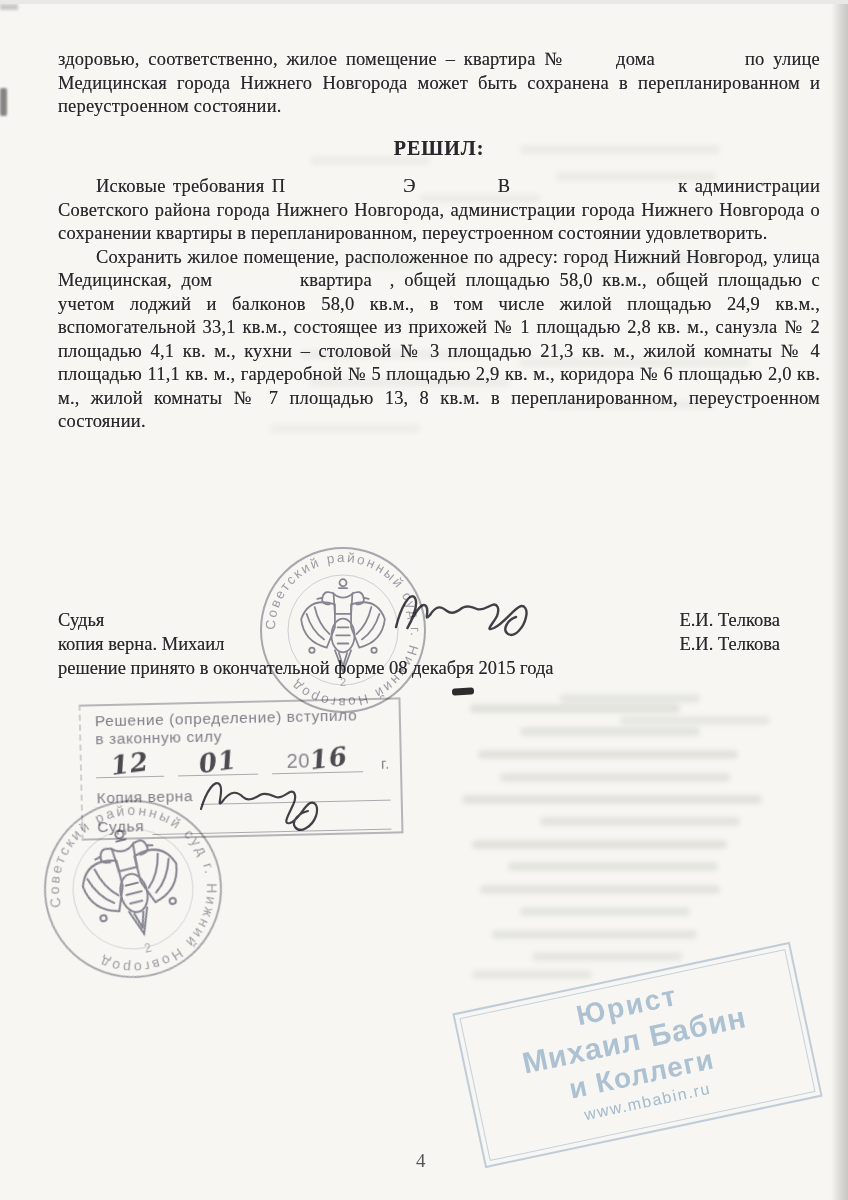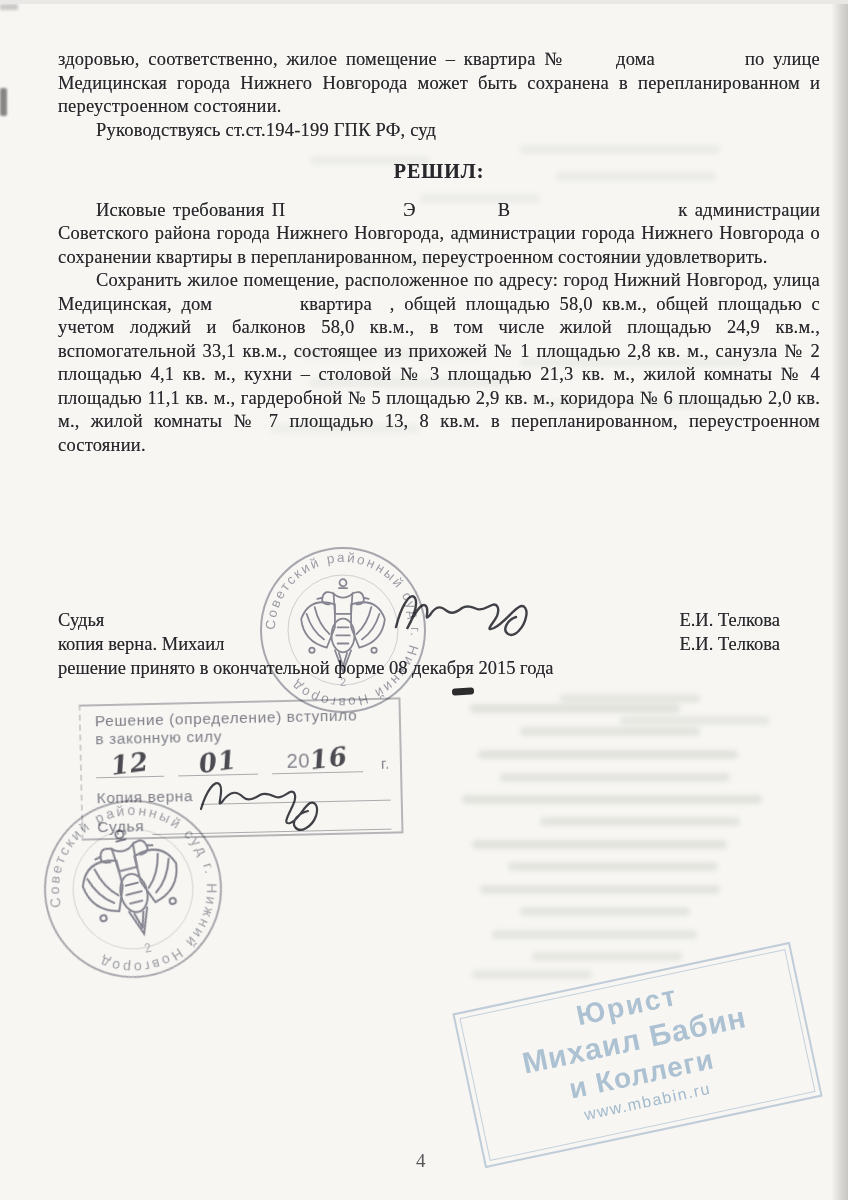--- a/index.html
+++ b/index.html
@@ -97,21 +97,20 @@
       <i class="bleed-row" style="left: 520px; top: 354px; width: 230px; opacity: 0.08;"></i>
       <i class="bleed-row" style="left: 310px; top: 374px; width: 200px; opacity: 0.08;"></i>
       <i class="bleed-row" style="left: 545px; top: 396px; width: 170px; opacity: 0.08;"></i>
       <i class="bleed-row" style="left: 270px; top: 420px; width: 150px; opacity: 0.07;"></i>
       <i class="bleed-row" style="left: 600px; top: 250px; width: 140px; opacity: 0.07;"></i>
       <i class="bleed-row" style="left: 350px; top: 255px; width: 120px; opacity: 0.07;"></i>
     </div>
 
   <div class="doc">
     <p class="noindent"><span>здоровью, соответственно, жилое помещение – квартира №</span><span class="gap" style="width:50px"></span><span>дома</span><span class="gap" style="width:90px"></span><span>по улице Медицинская города Нижнего Новгорода может быть сохранена в перепланированном и переустроенном состоянии.</span></p>
-    <p class="indent">Руководствуясь ст.ст.194-199 ГПК РФ,  суд</p>
     <h2 class="decided">РЕШИЛ:</h2>
     <p class="indent"><span>Исковые требования П</span><span class="gap" style="width:118px"></span><span>Э</span><span class="gap" style="width:82px"></span><span>В</span><span class="gap" style="width:168px"></span><span>к администрации Советского района города Нижнего Новгорода, администрации города Нижнего Новгорода  о сохранении квартиры в  перепланированном, переустроенном состоянии удовлетворить.</span></p>
     <p class="indent"><span>Сохранить жилое помещение, расположенное по адресу: город Нижний Новгород, улица Медицинская, дом</span><span class="gap" style="width:88px"></span><span>квартира</span><span class="gap" style="width:18px"></span><span>, общей площадью 58,0 кв.м., общей площадью  с учетом лоджий и балконов 58,0 кв.м., в том числе жилой площадью  24,9 кв.м., вспомогательной  33,1  кв.м., состоящее из прихожей № 1 площадью 2,8  кв. м., санузла № 2 площадью 4,1 кв. м., кухни – столовой № 3 площадью 21,3 кв. м., жилой комнаты № 4 площадью 11,1 кв. м., гардеробной № 5 площадью 2,9 кв. м., коридора № 6 площадью 2,0 кв. м., жилой комнаты № 7 площадью  13, 8 кв.м.  в перепланированном, переустроенном  состоянии.</span></p>
   </div>
 
   <div class="judge">
     <div class="jrow">
       <span>Судья</span>
       <span>Е.И. Телкова</span>
     </div>

